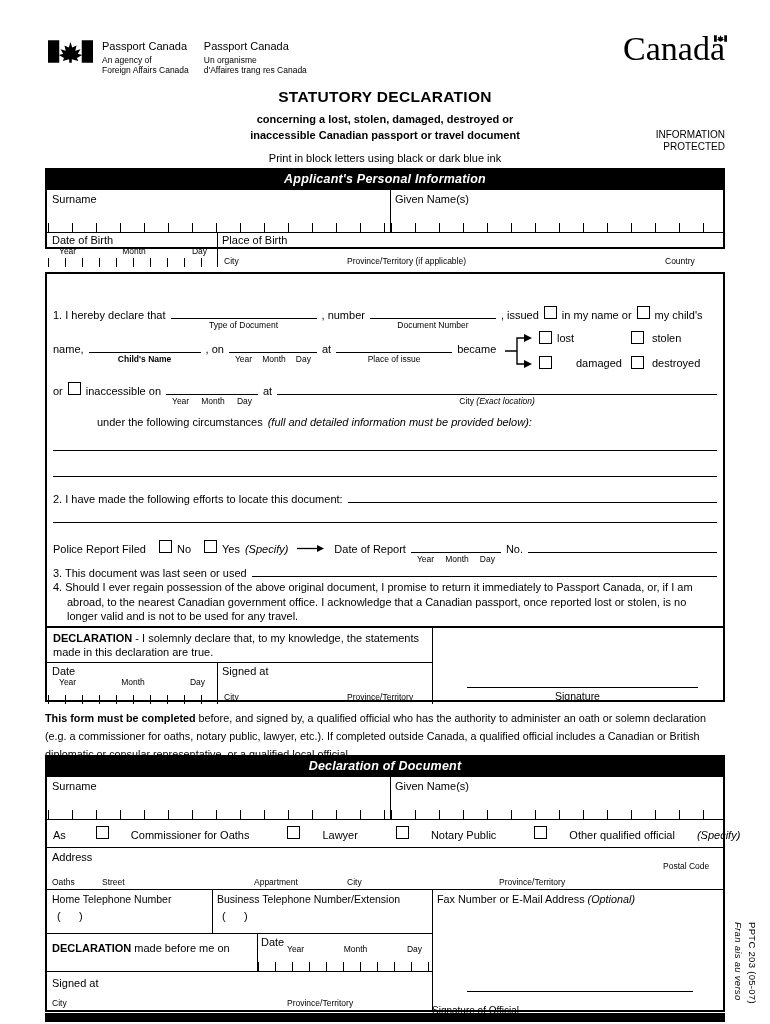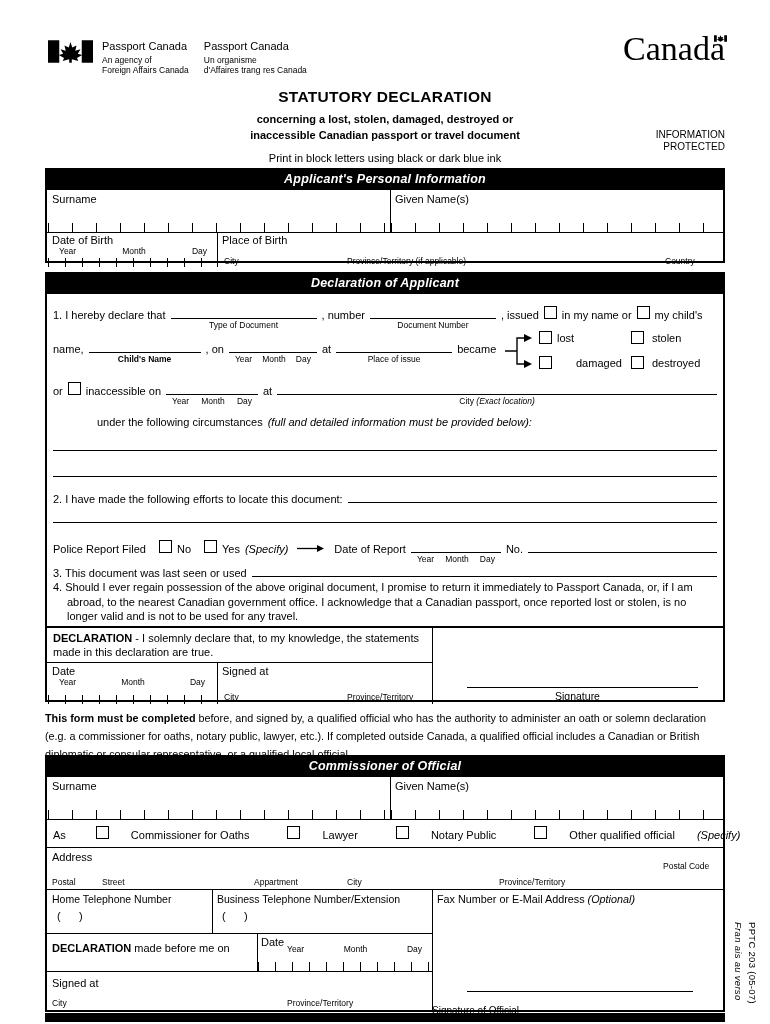--- a/index.html
+++ b/index.html
@@ -74,21 +74,21 @@
     <div style="font-size:15.5px;font-weight:bold;letter-spacing:.3px;">STATUTORY DECLARATION</div>
     <div class="b" style="margin-top:7px;">concerning a lost, stolen, damaged, destroyed or</div>
     <div class="b" style="margin-top:4px;">inaccessible Canadian passport or travel document</div>
   </div>
   <div class="abs" style="right:45px;top:129px;text-align:right;font-size:10px;line-height:12px;">
     <div>INFORMATION</div>
     <div>PROTECTED</div>
   </div>
   <div class="abs" style="left:45px;right:45px;top:152px;text-align:center;">Print in block letters using black or dark blue ink</div>
 
-  <div class="box" style="top:168px;height:95px;">
+  <div class="box" style="top:168px;height:81px;">
     <div class="secbar">Applicant's Personal Information</div>
     <div class="hline" style="left:0;right:0;top:62px;"></div>
     <div class="vline" style="left:343px;top:20px;height:42px;"></div>
     <div class="vline" style="left:170px;top:62px;height:35px;"></div>
 
     <span class="abs lab" style="left:5px;top:23px;">Surname</span>
     <span class="abs lab" style="left:348px;top:23px;">Given Name(s)</span>
     <div class="comb" style="left:1px;width:341px;top:53px;"></div>
     <div class="comb" style="left:344px;right:1px;top:53px;"></div>
 
@@ -100,21 +100,20 @@
     </div>
     <div class="comb13" style="left:1px;width:168px;top:88px;"></div>
 
     <span class="abs lab" style="left:175px;top:64px;">Place of Birth</span>
     <span class="abs sm" style="left:177px;top:86px;">City</span>
     <span class="abs sm" style="left:300px;top:86px;">Province/Territory (if applicable)</span>
     <span class="abs sm" style="left:618px;top:86px;">Country</span>
   </div>
 
   <div class="box" style="top:272px;height:430px;">
-    <div class="secbar">Declaration of Applicant</div>
 
     <div class="row" style="top:32px;">
       <span>1. I hereby declare that</span>
       <span class="blank" style="width:146px;">
         <span class="sublab">Type of Document</span>
       </span>
       <span>, number</span>
       <span class="blank" style="width:126px;">
         <span class="sublab">Document Number</span>
       </span>
@@ -259,21 +258,21 @@
       <div class="abs" style="left:385px;right:0;top:62px;text-align:center;font-size:10.5px;">Signature</div>
     </div>
   </div>
 
   <div class="abs" style="left:45px;width:680px;top:709px;line-height:18px;font-size:10.8px;">
     <span class="b">This form must be completed</span>
     <span>before, and signed by, a qualified official who has the authority to administer an oath or solemn declaration (e.g. a commissioner for oaths, notary public, lawyer, etc.).  If completed outside Canada, a qualified official includes a Canadian or British diplomatic or consular representative, or a qualified local official.</span>
   </div>
 
   <div class="box" style="top:755px;height:257px;">
-    <div class="secbar">Commissioner of Official</div>
+    <div class="secbar">Declaration of Document</div>
 
     <div class="hline" style="left:0;right:0;top:62px;"></div>
     <div class="hline" style="left:0;right:0;top:90px;"></div>
     <div class="hline" style="left:0;right:0;top:132px;"></div>
     <div class="hline" style="left:0;width:385px;top:176px;"></div>
     <div class="hline" style="left:0;width:385px;top:214px;"></div>
     <div class="vline" style="left:343px;top:20px;height:42px;"></div>
     <div class="vline" style="left:165px;top:132px;height:44px;"></div>
     <div class="vline" style="left:210px;top:176px;height:38px;"></div>
     <div class="vline" style="left:385px;top:132px;height:121px;"></div>
@@ -291,21 +290,21 @@
       <span>Lawyer</span>
       <span class="cb" style="margin-left:16px;"></span>
       <span>Notary Public</span>
       <span class="cb" style="margin-left:16px;"></span>
       <span>Other qualified official</span>
       <span class="it">(Specify)</span>
       <span class="blank grow"></span>
     </div>
 
     <span class="abs lab" style="left:5px;top:94px;">Address</span>
-    <span class="abs sm" style="left:5px;top:120px;">Postal</span>
+    <span class="abs sm" style="left:5px;top:120px;">Oaths</span>
     <span class="abs sm" style="left:55px;top:120px;">Street</span>
     <span class="abs sm" style="left:207px;top:120px;">Appartment</span>
     <span class="abs sm" style="left:300px;top:120px;">City</span>
     <span class="abs sm" style="left:452px;top:120px;">Province/Territory</span>
     <span class="abs sm" style="left:616px;top:104px;">Postal Code</span>
 
     <span class="abs" style="left:5px;top:136px;font-size:10.5px;">Home Telephone Number</span>
     <span class="abs" style="left:10px;top:153px;white-space:pre;">(      )</span>
     <span class="abs" style="left:170px;top:136px;font-size:10.5px;">Business Telephone Number/Extension</span>
     <span class="abs" style="left:175px;top:153px;white-space:pre;">(      )</span>

